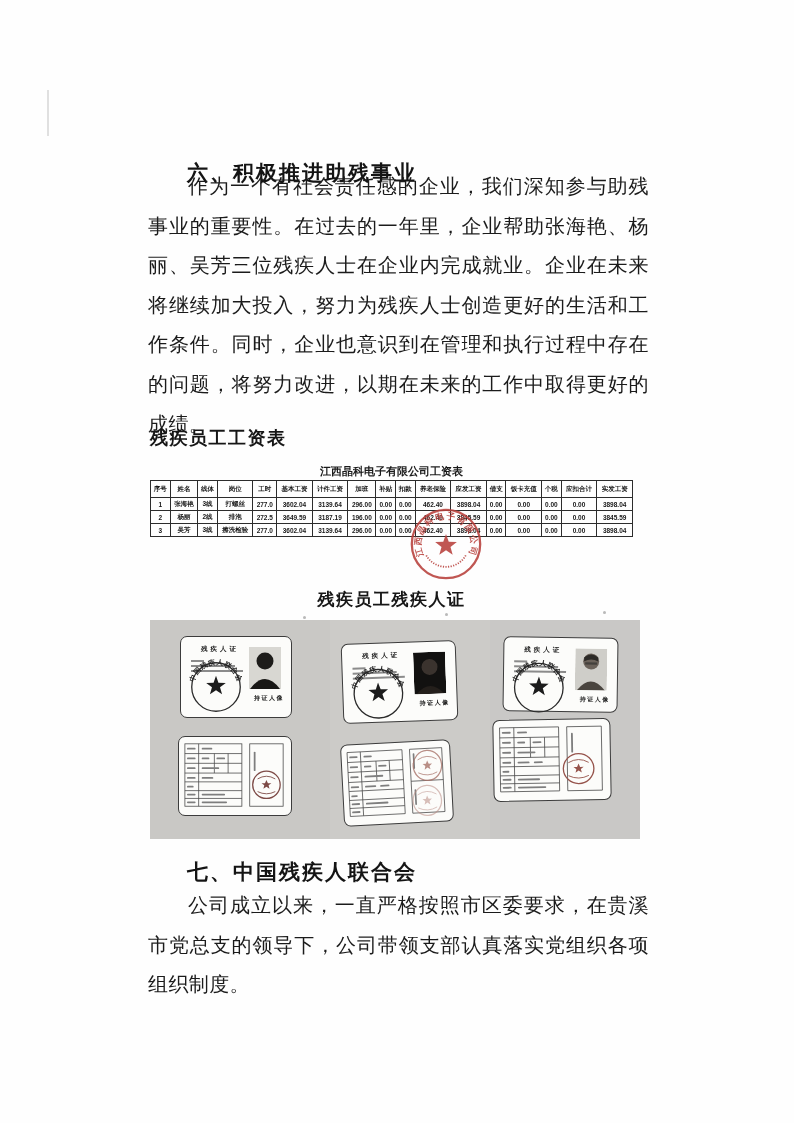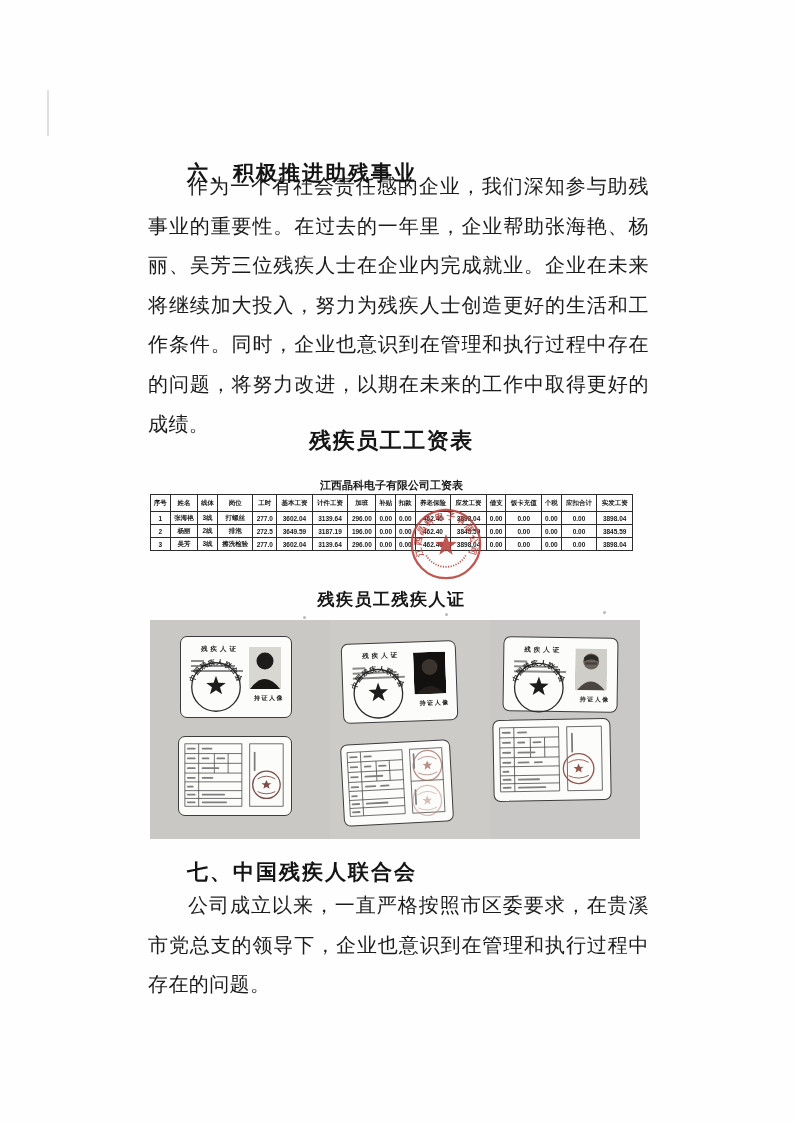--- a/index.html
+++ b/index.html
@@ -27,25 +27,25 @@
     position:absolute; left:148px; width:501px;
     font-size:20px; line-height:39.6px; letter-spacing:.4px;
     text-align:justify; text-indent:2em; color:#1b1b1b;
   }
   .para1 { top:167px; }
   .para2 { top:886px; }
 
   
   .sheet { position:absolute; left:150px; top:426px; width:483px; }
   .t-title {
-    text-align:center; font-family:"Liberation Sans","DejaVu Sans",sans-serif;
-    font-weight:700; font-size:22px; letter-spacing:1.5px; color:#161616;
+    text-align:left; font-family:"Liberation Sans","DejaVu Sans",sans-serif;
+    font-weight:700; font-size:18px; letter-spacing:1.5px; color:#161616;
   }
   .t-sub { text-align:center; font-family:"Liberation Sans","DejaVu Sans",sans-serif;
-    font-weight:700; font-size:11px; margin-top:22px; color:#1a1a1a; }
+    font-weight:700; font-size:11px; margin-top:14px; color:#1a1a1a; }
   .t-period { text-align:center; font-family:"Liberation Sans","DejaVu Sans",sans-serif;
     font-weight:700; font-size:11px; margin-top:0; color:#1a1a1a; }
   table.salary {
     width:100%; border-collapse:collapse; margin-top:1px;
     font-family:"Liberation Sans","DejaVu Sans",sans-serif;
   }
   table.salary th, table.salary td {
     border:1px solid #2c2c2c; text-align:center; vertical-align:middle;
     font-size:6.5px; font-weight:700; padding:0 1px; color:#171717;
     white-space:nowrap;
@@ -440,15 +440,15 @@
             <path d="M-10,-6 Q0,-12 10,-6"></path>
               <path d="M-10,7 Q0,12 10,7"></path>
           </g>
         </svg>
       </div>
     </div>
 
   </div>
 
   <h2 class="sec-heading sec7-heading">七、中国残疾人联合会</h2>
-  <p class="body-para para2">公司成立以来，一直严格按照市区委要求，在贵溪市党总支的领导下，企业也意识到在管理和执行过程中存在的问题。</p>
+  <p class="body-para para2">公司成立以来，一直严格按照市区委要求，在贵溪市党总支的领导下，公司带领支部认真落实党组织各项组织制度。</p>
 
 </div>
 
 </body></html>

